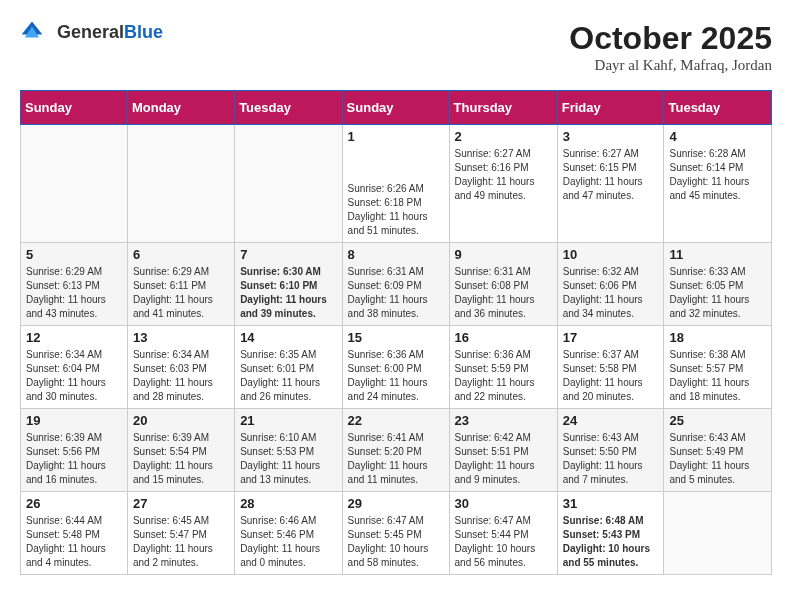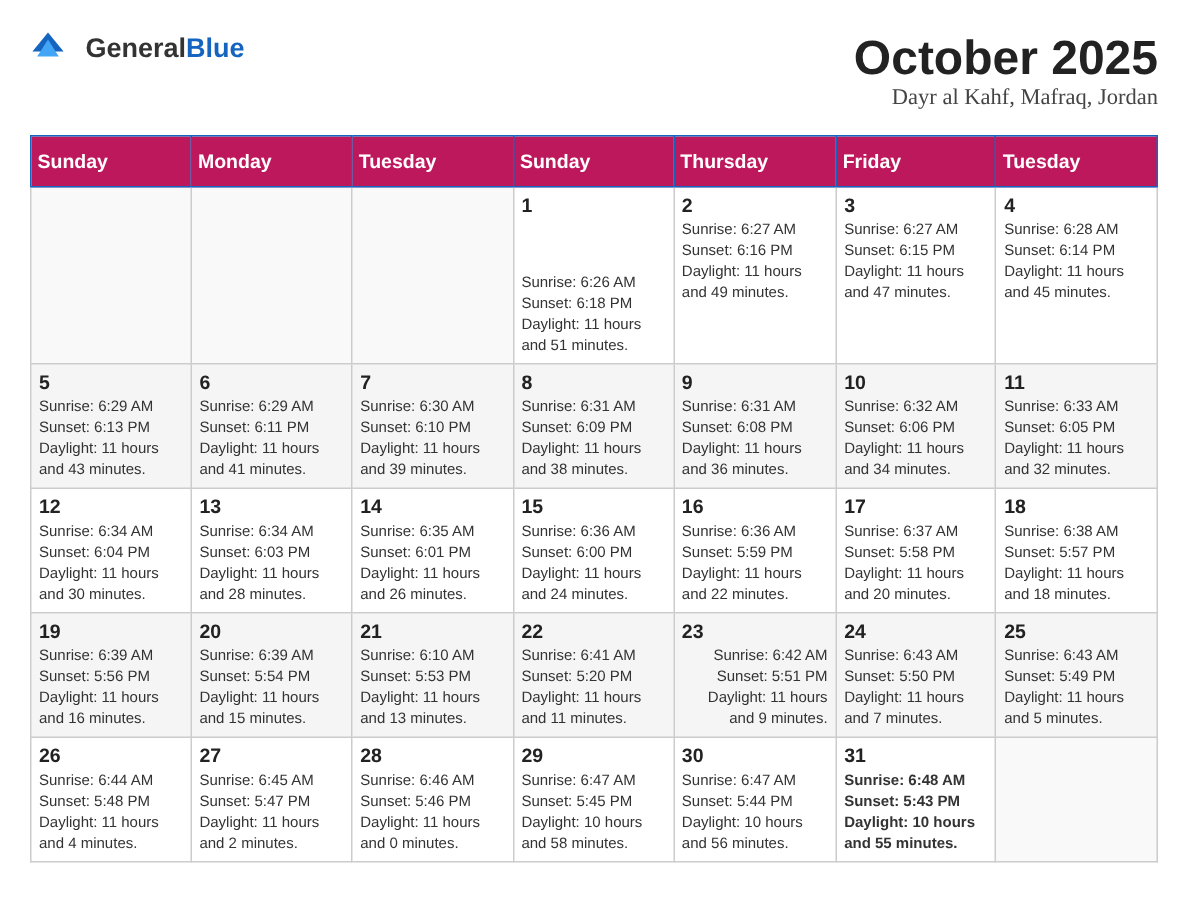--- a/index.html
+++ b/index.html
@@ -168,21 +168,21 @@
         </td>
         <td>
           <div class="day-number">6</div>
           <div class="day-info" style="white-space: pre-line;">Sunrise: 6:29 AM
 Sunset: 6:11 PM
 Daylight: 11 hours
 and 41 minutes.</div>
         </td>
         <td>
           <div class="day-number">7</div>
-          <div class="day-info" style="white-space: pre-line;">Sunrise: 6:30 AM
+          <div class="day-info" style="white-space: pre-line; font-weight: bold;">Sunrise: 6:30 AM
 Sunset: 6:10 PM
 Daylight: 11 hours
 and 39 minutes.</div>
         </td>
         <td>
           <div class="day-number">8</div>
           <div class="day-info" style="white-space: pre-line;">Sunrise: 6:31 AM
 Sunset: 6:09 PM
 Daylight: 11 hours
 and 38 minutes.</div>
@@ -284,21 +284,21 @@
         </td>
         <td>
           <div class="day-number">22</div>
           <div class="day-info" style="white-space: pre-line;">Sunrise: 6:41 AM
 Sunset: 5:20 PM
 Daylight: 11 hours
 and 11 minutes.</div>
         </td>
         <td>
           <div class="day-number">23</div>
-          <div class="day-info" style="white-space: pre-line; text-align: right;">Sunrise: 6:42 AM
+          <div class="day-info" style="white-space: pre-line;">Sunrise: 6:42 AM
 Sunset: 5:51 PM
 Daylight: 11 hours
 and 9 minutes.</div>
         </td>
         <td>
           <div class="day-number">24</div>
           <div class="day-info" style="white-space: pre-line;">Sunrise: 6:43 AM
 Sunset: 5:50 PM
 Daylight: 11 hours
 and 7 minutes.</div>

